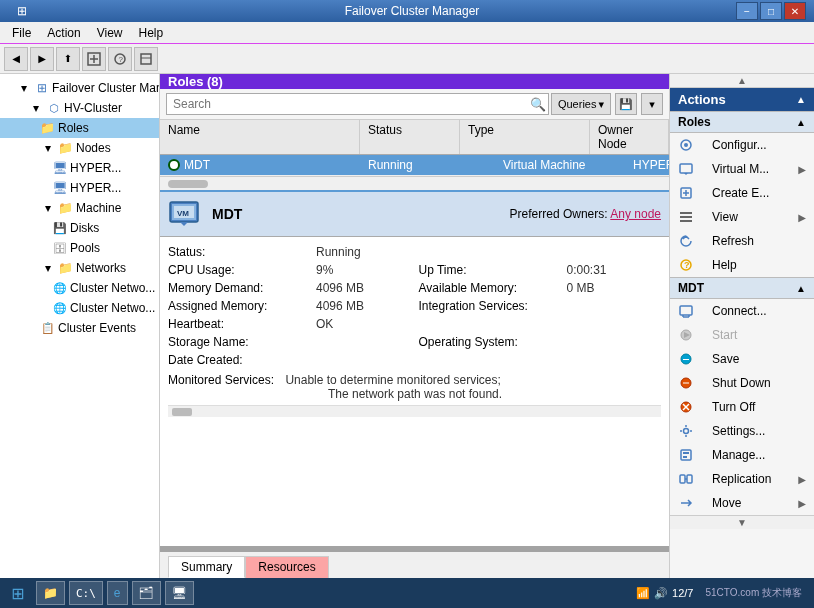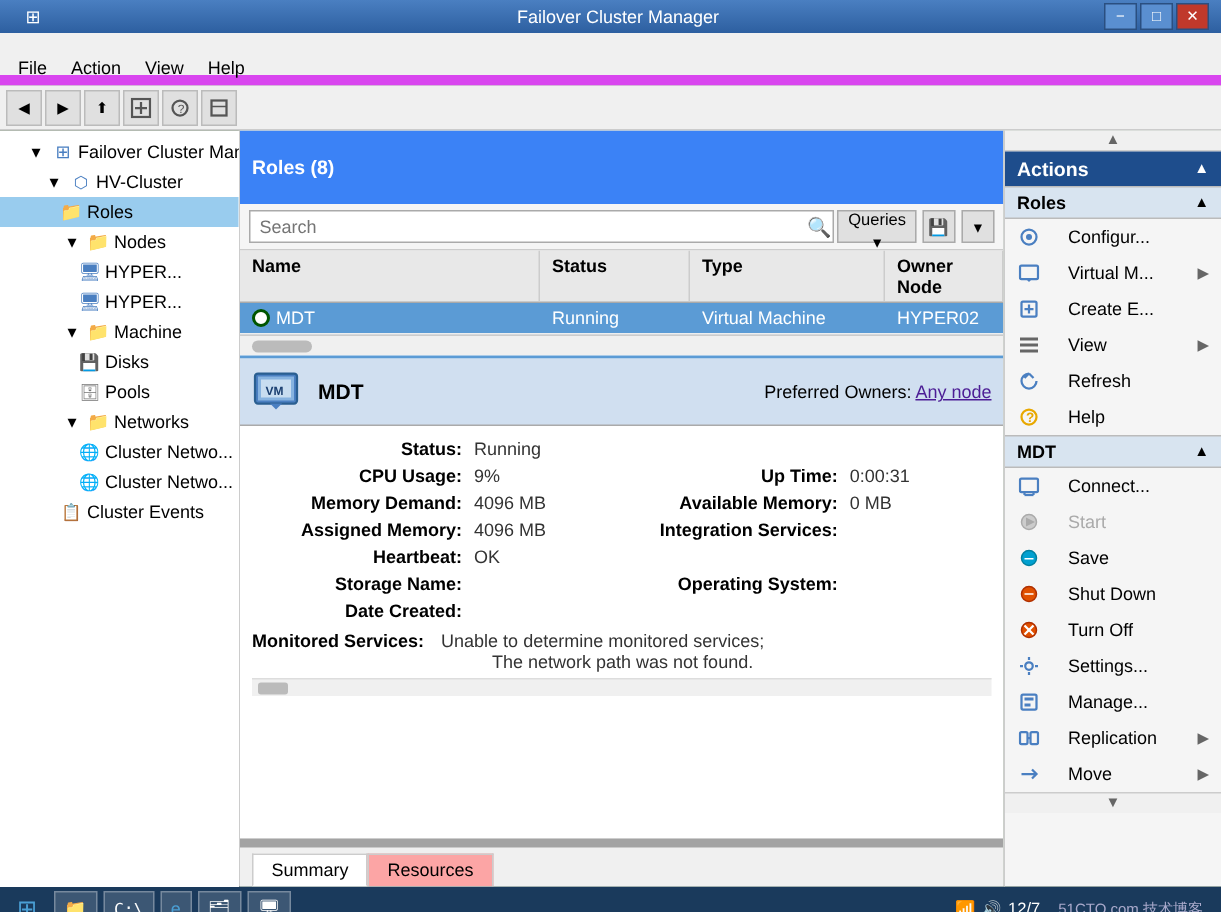--- a/index.html
+++ b/index.html
@@ -6,21 +6,21 @@
     body { font-family: 'Segoe UI', Tahoma, sans-serif; font-size: 12px; background: #4a6741; width: 814px; height: 608px; overflow: hidden; }
 
     
     .title-bar { background: linear-gradient(to bottom, #4a7fc1, #2d5fa0); color: white; height: 22px; display: flex; align-items: center; justify-content: space-between; padding: 0 8px; }
     .title-bar-text { font-size: 12px; flex: 1; text-align: center; }
     .title-bar-buttons { display: flex; gap: 2px; }
     .title-btn { width: 22px; height: 18px; background: #5a8fd0; border: 1px solid #2a4f80; color: white; font-size: 10px; cursor: pointer; display: flex; align-items: center; justify-content: center; }
     .title-btn.close { background: #c0392b; }
 
     
-    .menu-bar { background: #f0f0f0; height: 22px; display: flex; padding: 14px 4px; border-bottom: 7px solid #d946ef; }
+    .menu-bar { background: #f0f0f0; height: 22px; display: flex; align-items: center; padding: 0 4px; border-bottom: 1px solid #d946ef; }
     .menu-item { padding: 2px 8px; font-size: 12px; cursor: pointer; }
 
     
     .toolbar { background: #f0f0f0; height: 30px; display: flex; align-items: center; padding: 0 4px; border-bottom: 1px solid #ccc; gap: 2px; }
     .toolbar-btn { width: 24px; height: 24px; background: #e0e0e0; border: 1px solid #bbb; display: flex; align-items: center; justify-content: center; cursor: pointer; font-size: 10px; }
 
     
     .main-container { display: flex; height: calc(608px - 22px - 22px - 30px - 30px); }
 
     
@@ -30,48 +30,48 @@
     .tree-indent-1 { padding-left: 16px; }
     .tree-indent-2 { padding-left: 28px; }
     .tree-indent-3 { padding-left: 40px; }
     .tree-indent-4 { padding-left: 52px; }
     .tree-icon { width: 16px; height: 16px; margin-right: 2px; display: inline-flex; align-items: center; justify-content: center; flex-shrink: 0; }
 
     
     .center-content { flex: 1; display: flex; flex-direction: column; overflow: hidden; background: white; }
 
     
-    .roles-header { background: #3b82f6; color: white; padding: 17px 8px; font-size: 13px; font-weight: bold; }
+    .roles-header { background: #6d28d9; color: white; padding: 0 8px; font-size: 13px; font-weight: bold; }
     .search-bar { background: #f5f5f5; padding: 4px 6px; display: flex; align-items: center; gap: 4px; border-bottom: 1px solid #ccc; }
     .search-input { flex: 1; height: 22px; border: 1px solid #aaa; padding: 0 6px; font-size: 12px; }
-    .queries-btn { height: 22px; background: #e0e0e0; border: 1px solid #aaa; padding: 0 6px; font-size: 11px; cursor: pointer; display: flex; align-items: center; gap: 2px; flex-direction: column; }
+    .queries-btn { height: 22px; background: #e0e0e0; border: 1px solid #aaa; padding: 0 6px; font-size: 11px; cursor: pointer; display: flex; align-items: center; gap: 2px; }
     .icon-btn-sm { width: 22px; height: 22px; background: #e0e0e0; border: 1px solid #aaa; display: flex; align-items: center; justify-content: center; cursor: pointer; font-size: 11px; }
-    .table-header { display: flex; background: #e8e8e8; border-bottom: 1px solid #aaa; font-size: 12px; font-weight: bold; }
+    .table-header { display: flex; background: #e8e8e8; border-bottom: 1px solid #aaa; font-size: 12px; font-weight: normal; }
     .table-header-cell { padding: 3px 8px; border-right: 1px solid #ccc; flex: 1; }
     .table-header-cell:first-child { flex: 0 0 200px; }
     .table-header-cell:nth-child(2) { flex: 0 0 100px; }
     .table-header-cell:nth-child(3) { flex: 0 0 130px; }
     .table-row { display: flex; border-bottom: 1px solid #eee; cursor: pointer; align-items: center; }
     .table-row.selected { background: #5b9bd5; color: white; }
     .table-cell { padding: 3px 8px; flex: 1; font-size: 12px; overflow: hidden; white-space: nowrap; }
     .table-cell:first-child { flex: 0 0 200px; display: flex; align-items: center; gap: 4px; }
     .table-cell:nth-child(2) { flex: 0 0 100px; }
-    .table-cell:nth-child(3) { flex: 0 0 130px; }
+    .table-cell:nth-child(3) { flex: 0 0 130px; margin-left: 35px; }
     .status-dot { width: 12px; height: 12px; border-radius: 50%; background: #00aa00; border: 2px solid #007700; display: inline-block; flex-shrink: 0; }
     .status-dot-selected { background: white; border-color: #005500; }
 
     
     .detail-panel { flex: 1; border-top: 2px solid #5b9bd5; overflow: hidden; display: flex; flex-direction: column; }
     .detail-header { background: #d0dff0; padding: 4px 8px; display: flex; align-items: center; gap: 8px; border-bottom: 1px solid #aaa; }
     .detail-title { font-size: 14px; font-weight: bold; }
     .preferred-owners { margin-left: auto; font-size: 12px; }
-    .preferred-owners a { color: #4c1d95; }
+    .preferred-owners a { color: #be185d; }
     .detail-content { flex: 1; padding: 8px; overflow-y: auto; font-size: 12px; }
     .detail-grid { display: grid; grid-template-columns: 140px 1fr 140px 1fr; gap: 4px 8px; }
-    .detail-label { font-weight: bold; text-align: right; }
+    .detail-label { font-weight: normal; }
     .detail-value { color: #333; }
     .detail-tabs { display: flex; gap: 0; background: #f0f0f0; border-top: 6px solid #a3a3a3; padding: 4px 8px 0; }
     .detail-tab { padding: 3px 12px; border: 1px solid #ccc; border-bottom: none; cursor: pointer; background: #fca5a5; font-size: 12px; }
     .detail-tab.active { background: white; border-bottom: 1px solid white; }
 
     
     .table-scroll { overflow-x: auto; max-height: 80px; }
     .scroll-area { overflow-y: auto; }
 
     

